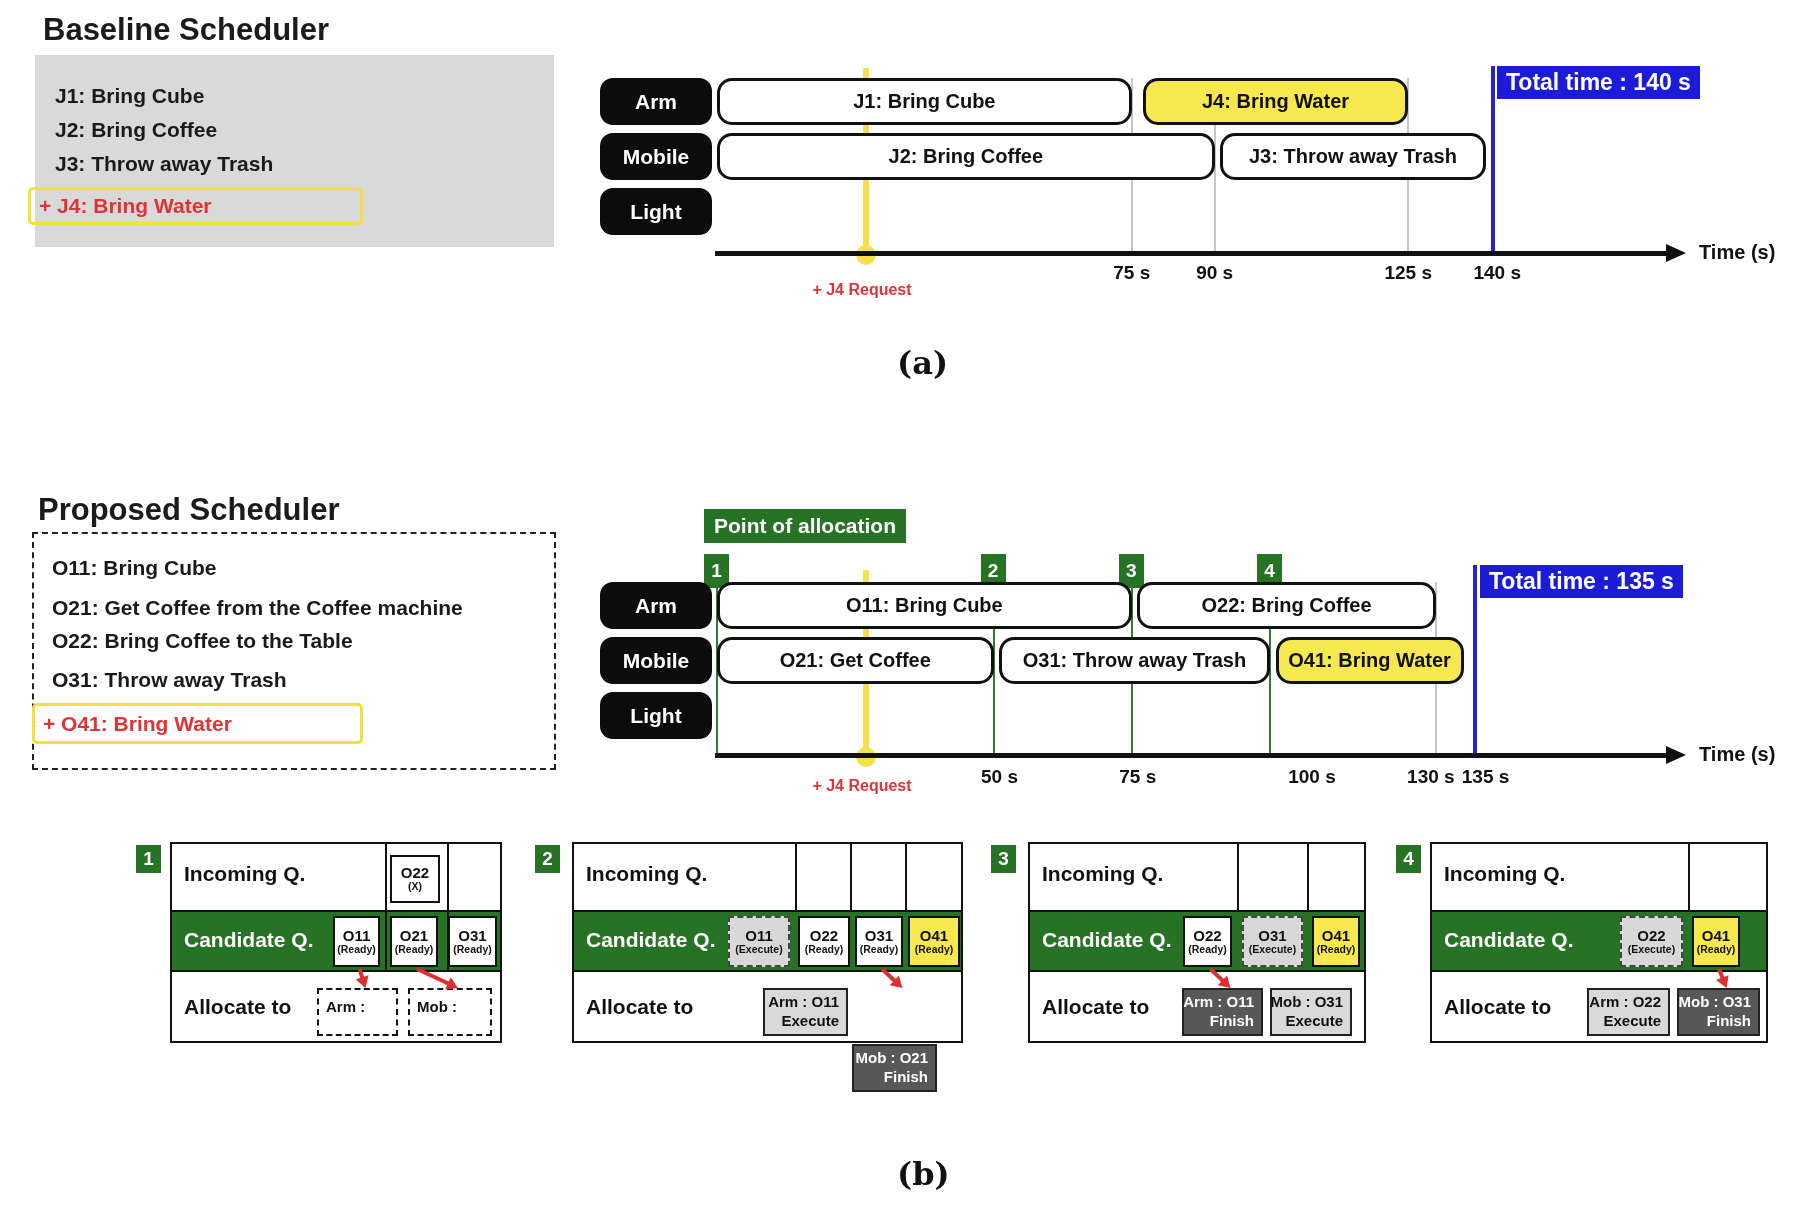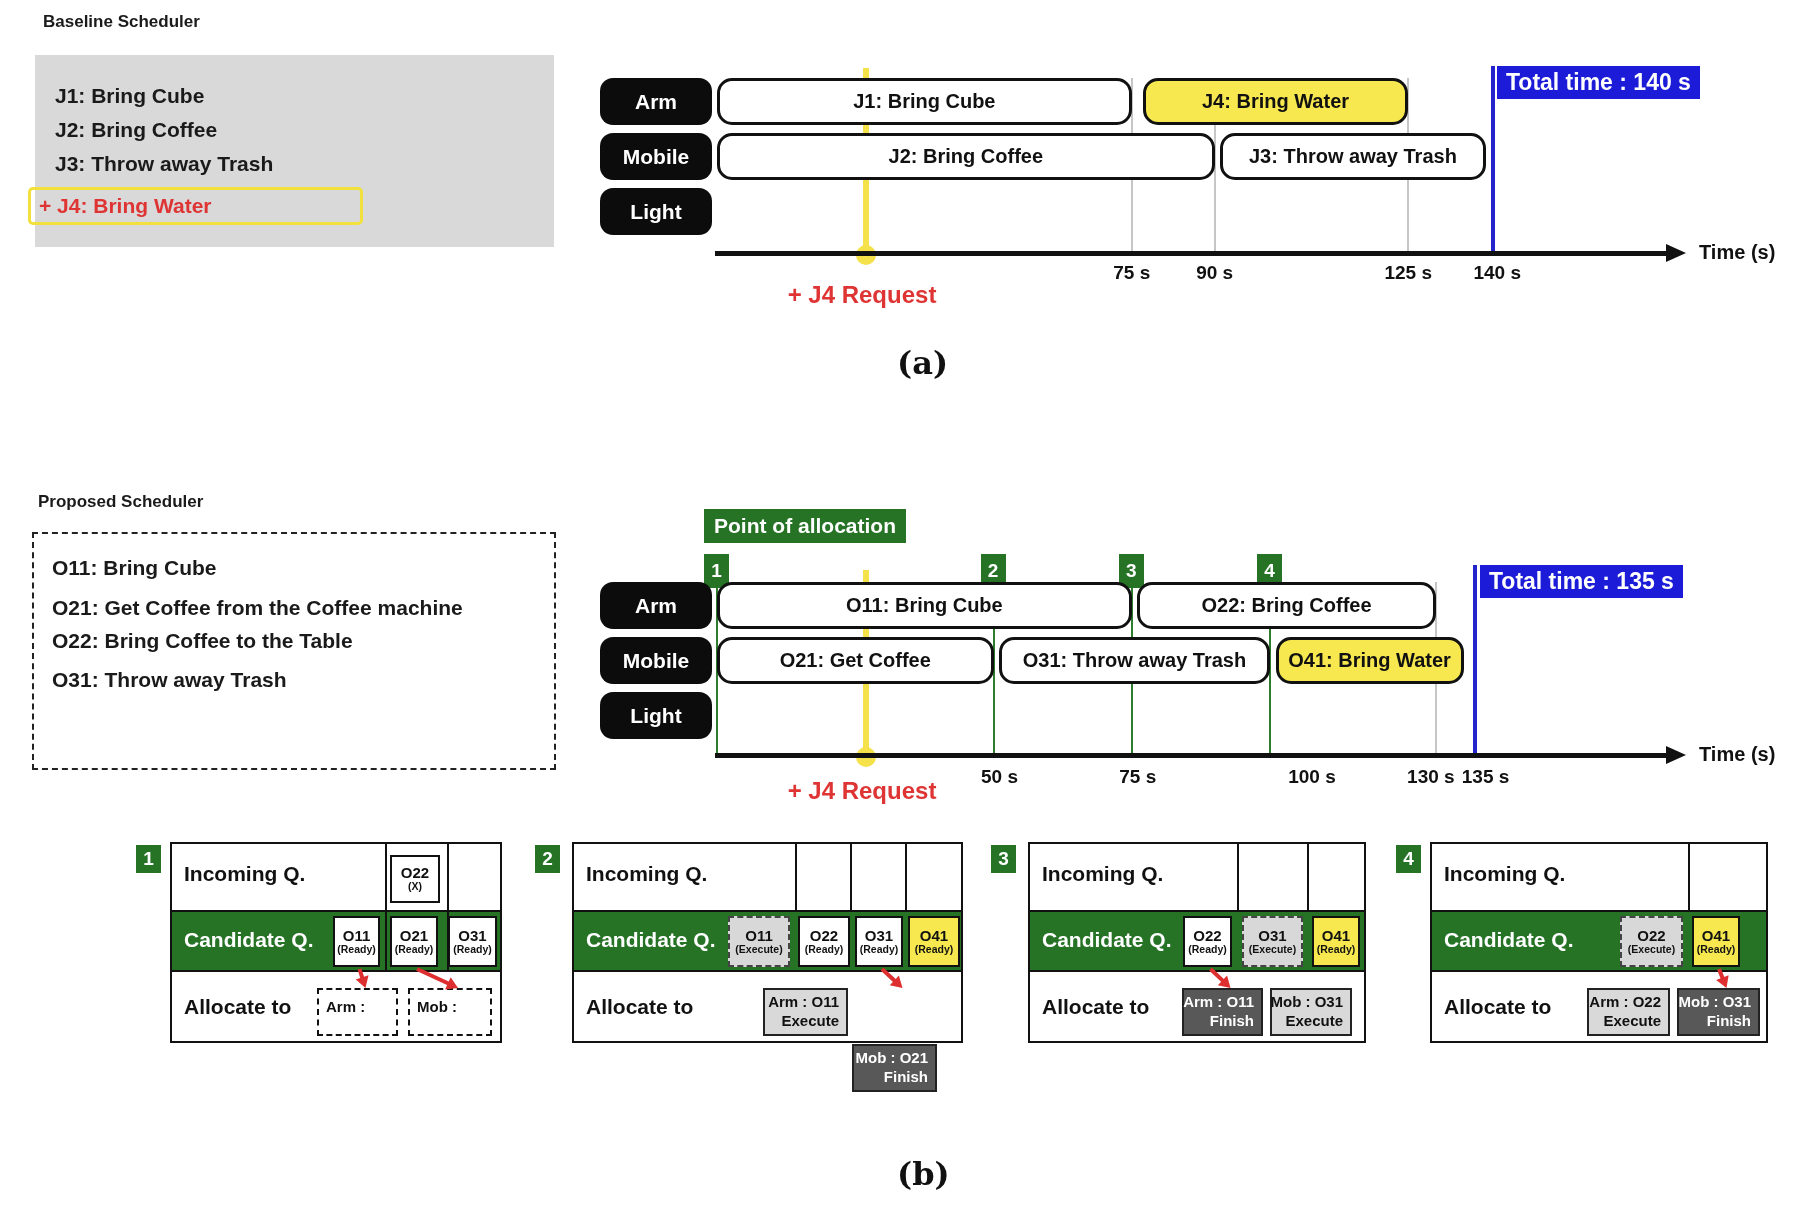--- a/index.html
+++ b/index.html
@@ -1,19 +1,19 @@
 <!DOCTYPE html>
 <html><head>
 <meta charset="utf-8">
 <style>
   html,body{margin:0;padding:0;background:#fff;}
   #canvas{position:relative;width:1796px;height:1214px;background:#fff;overflow:hidden;
           font-family:"Liberation Sans","DejaVu Sans",sans-serif;color:#111;}
   .abs{position:absolute;}
-  .sec-title{font-size:17px;font-weight:700;color:#1b1b1b;white-space:nowrap;}
+  .sec-title{font-size:31px;font-weight:700;color:#1b1b1b;white-space:nowrap;}
   .gray-panel{background:#d9d9d9;}
   .dashed-panel{background:#fff;border:2px dashed #222;box-sizing:border-box;}
   .job-item{font-size:21px;font-weight:600;color:#1a1a1a;white-space:nowrap;}
   .new-job-box{border:3px solid #f2e13c;border-radius:5px;box-sizing:border-box;display:flex;align-items:center;text-align:center;}
   .new-job-text{font-size:21px;font-weight:700;color:#df3434;white-space:nowrap;padding-left:8px;}
   .lane-label{background:#0c0c0c;border-radius:13px;color:#fff;font-size:21px;font-weight:700;
               display:flex;align-items:center;justify-content:center;}
   .task-box{background:#fff;border:3px solid #111;border-radius:15px;box-sizing:border-box;
             display:flex;align-items:center;justify-content:center;font-size:20px;font-weight:600;
             color:#111;white-space:nowrap;overflow:hidden;}
@@ -23,21 +23,21 @@
   .yellowline{width:6px;background:#f5e14a;}
   .yellowdot{width:20px;height:20px;border-radius:50%;background:#f5e14a;}
   .blueline{width:4px;background:#2424cc;}
   .badge-blue{background:#1b1bd8;color:#fff;font-size:23px;font-weight:700;padding:3px 9px;white-space:nowrap;}
   .badge-green{background:#267326;color:#fff;font-size:21px;font-weight:700;padding:5px 10px;white-space:nowrap;}
   .marker{background:#267326;color:#fff;font-weight:700;font-size:19px;display:flex;align-items:center;justify-content:center;}
   .axis{background:#111;height:5px;}
   .axis-arrow{width:0;height:0;border-left:20px solid #111;border-top:9px solid transparent;border-bottom:9px solid transparent;}
   .tick{font-size:19px;font-weight:600;color:#111;white-space:nowrap;transform:translateX(-50%);}
   .time-label{font-size:20px;font-weight:600;color:#111;white-space:nowrap;}
-  .req-label{font-size:24px;font-weight:700;color:#df3434;white-space:nowrap;transform:translateX(-50%);}
+  .req-label{font-size:16px;font-weight:700;color:#df3434;white-space:nowrap;transform:translateX(-50%);}
   .caption{font-family:"DejaVu Serif","Liberation Serif",serif;font-size:32px;font-weight:700;color:#111;}
   .panel{border:2px solid #111;box-sizing:border-box;background:#fff;}
   .prow-label{font-size:21px;font-weight:700;white-space:nowrap;}
   .green-band{background:#267326;border-top:2px solid #111;border-bottom:2px solid #111;box-sizing:border-box;}
   .qbox{box-sizing:border-box;display:flex;flex-direction:column;align-items:center;justify-content:center;text-align:center;}
   .qbox .l1{font-size:15px;font-weight:700;line-height:1.05;}
   .qbox .l2{font-size:10.5px;font-weight:600;line-height:1.1;}
   .q-white{background:#fff;border:2.5px solid #111;}
   .q-yellow{background:#f6e84e;border:2.5px solid #111;}
   .q-execute{background:#d8d8d8;border:2.5px dashed #444;}
@@ -94,20 +94,23 @@
 
   <div class="abs sec-title" style="left:38px;top:492px;">Proposed Scheduler</div>
 
   <div class="abs dashed-panel" style="left:32px;top:532px;width:524px;height:238px;"></div>
   <div id="proposed-ops" class="abs" style="left:0;top:0;">
       <div class="abs job-item" style="left: 52px; top: 556px;">O11: Bring Cube</div>
       <div class="abs job-item" style="left: 52px; top: 596px;">O21: Get Coffee from the Coffee machine</div>
       <div class="abs job-item" style="left: 52px; top: 629px;">O22: Bring Coffee to the Table</div>
       <div class="abs job-item" style="left: 52px; top: 668px;">O31: Throw away Trash</div>
     </div>
+  <div class="abs new-job-box" style="left:32px;top:703px;width:331px;height:41px;background:#fff;">
+    <span class="new-job-text">+ O41: Bring Water</span>
+  </div>
 
   <div class="abs badge-green" style="left:704px;top:509px;">Point of allocation</div>
 
   <div id="timeline-b" class="abs" style="left:0;top:0;">
       <div class="abs gridline" style="left: 1434.9px; top: 582px; height: 173px;"></div>
       <div class="abs greenline" style="left: 716px; top: 588px; height: 167px;"></div>
       <div class="abs marker" style="left: 704px; top: 554px; width: 25px; height: 34px;">1</div>
       <div class="abs greenline" style="left: 992.5px; top: 588px; height: 167px;"></div>
       <div class="abs marker" style="left: 980.5px; top: 554px; width: 25px; height: 34px;">2</div>
       <div class="abs greenline" style="left: 1130.75px; top: 588px; height: 167px;"></div>

